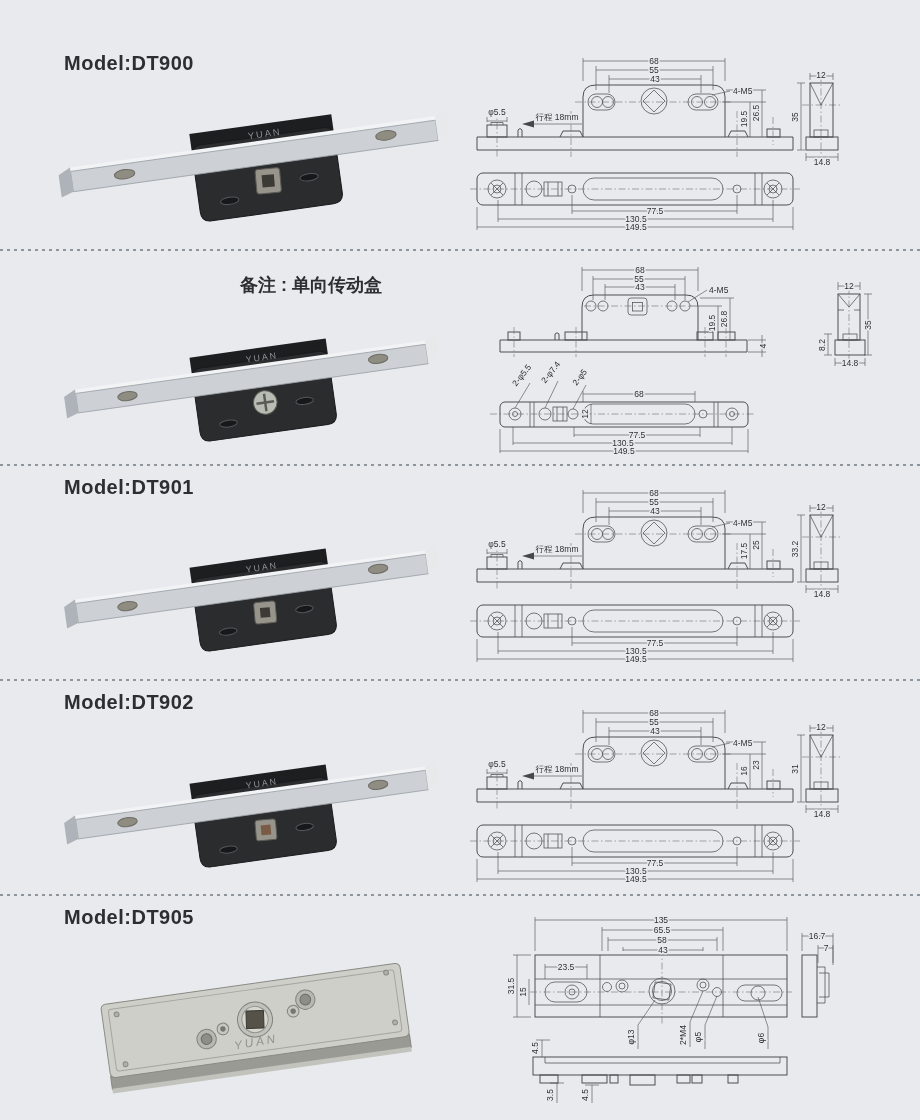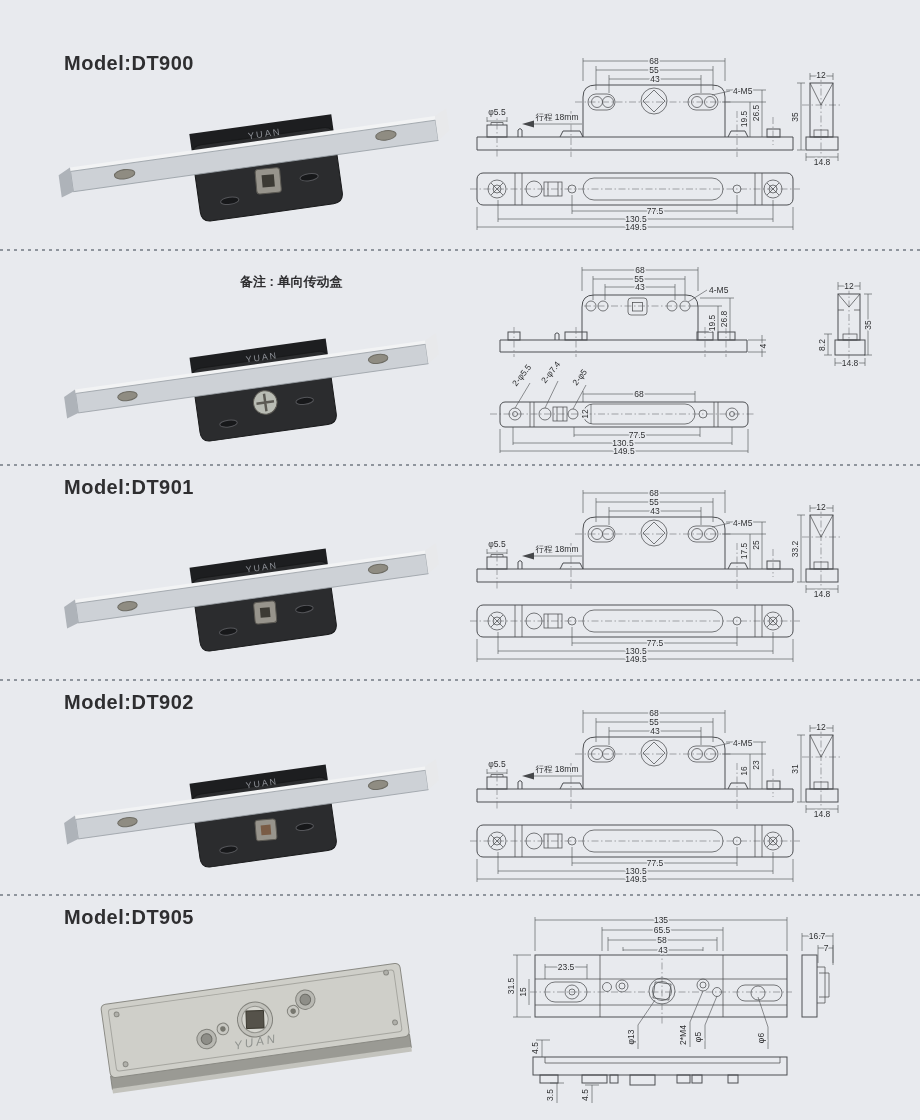--- a/index.html
+++ b/index.html
@@ -1,19 +1,19 @@
 <!DOCTYPE html>
 <html><head>
 <meta charset="utf-8">
 <style>
   html,body{margin:0;padding:0;}
   body{width:920px;height:1120px;background:#e8eaee;font-family:"Liberation Sans",sans-serif;position:relative;overflow:hidden;}
   .page{position:absolute;left:0;top:12px;width:920px;height:1120px;}
   .title{position:absolute;font-weight:bold;font-size:20px;color:#2e2e30;letter-spacing:.5px;white-space:nowrap;}
-  .note{position:absolute;font-weight:bold;font-size:13px;color:#2e2e30;white-space:nowrap;}
+  .note{position:absolute;font-weight:bold;font-size:18px;color:#2e2e30;white-space:nowrap;}
   .divider{position:absolute;left:0;width:920px;height:2px;
     background:repeating-linear-gradient(90deg,#8f959d 0 3px,rgba(0,0,0,0) 3px 7px);}
   svg{position:absolute;overflow:visible;}
   .ln path,.ln rect,.ln circle{fill:none;stroke:#4d4f52;stroke-width:1;}
   .th path,.th rect,.th circle, path.th,rect.th,circle.th{fill:none;stroke:#4d4f52;stroke-width:.75;}
   .dd path, path.dd{fill:none;stroke:#6b6e72;stroke-width:.6;stroke-dasharray:7 2.5 1.5 2.5;}
   .dim path, path.dim{fill:none;stroke:#55575a;stroke-width:.65;}
   text.dl{font-family:"Liberation Sans",sans-serif;font-size:8.5px;fill:#2f3032;text-anchor:middle;
     paint-order:stroke;stroke:#e8eaee;stroke-width:3px;stroke-linejoin:round;}
   text.dls{text-anchor:start;}

